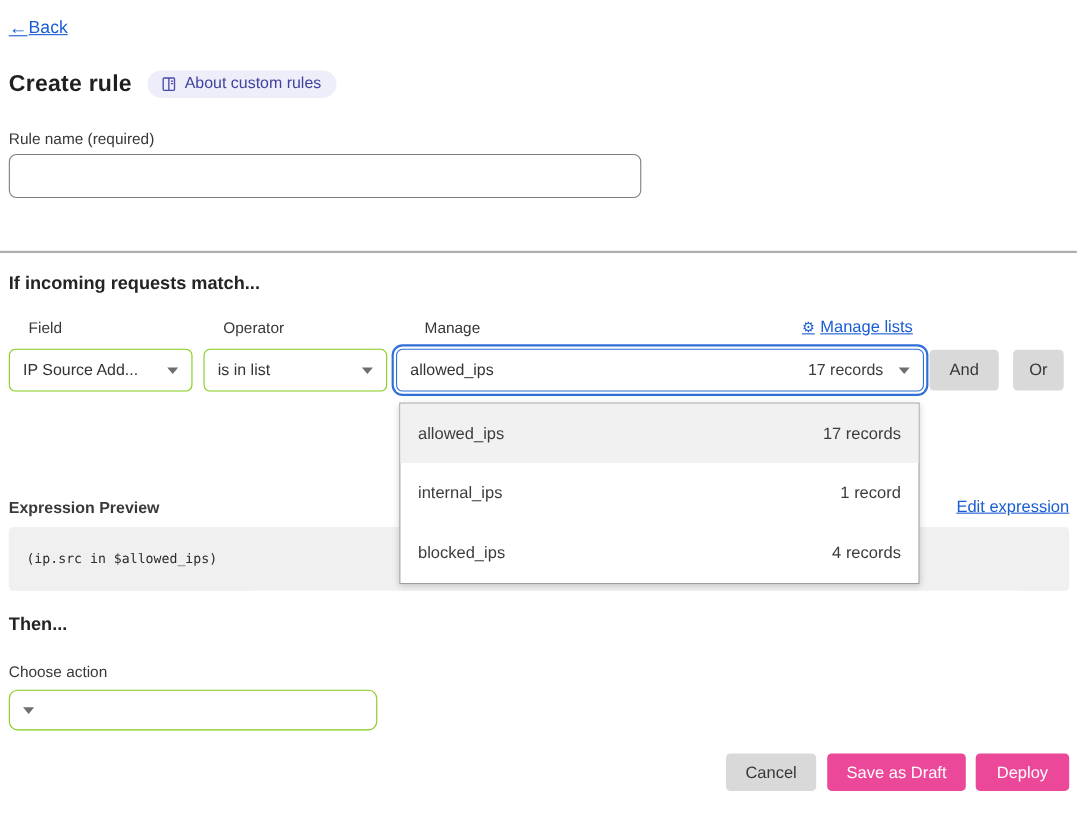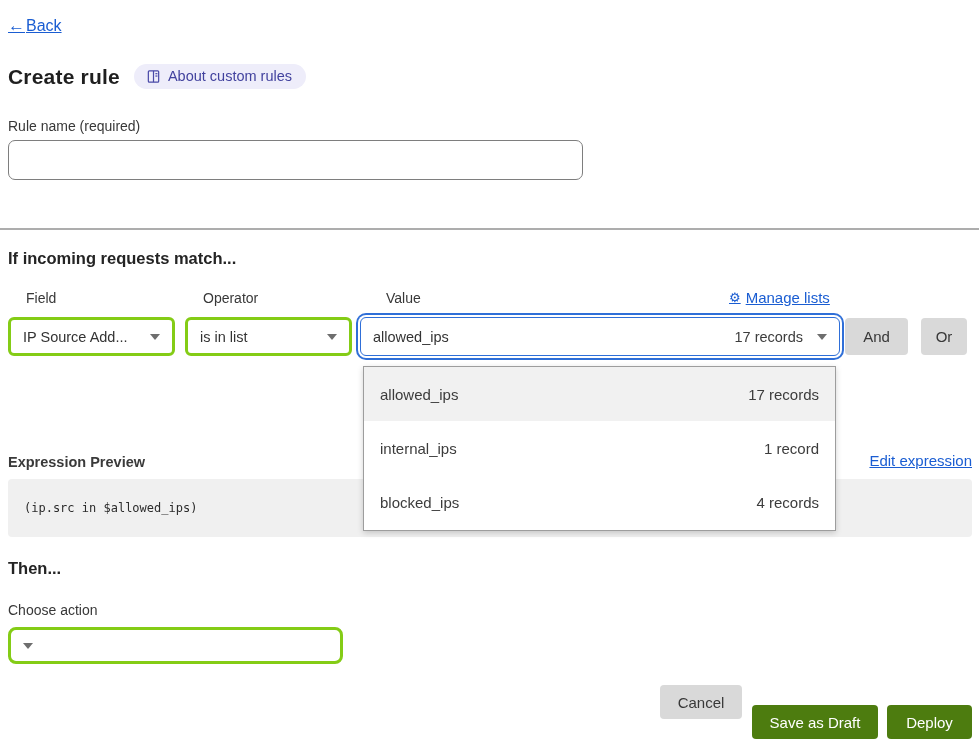--- a/index.html
+++ b/index.html
@@ -57,21 +57,21 @@
   .col-label { position: absolute; top: 290px; font-size: 14px; margin-left: 18px; }
   .field-label { left: 8px; }
   .operator-label { left: 185px; }
   .value-label { left: 368px; }
 
   .manage-lists { position: absolute; top: 289px; left: 729px; display: flex; align-items: center; gap: 5px; }
   .manage-lists .gear { color: #1a5dd2; font-size: 13px; text-decoration: none; }
 
   .select-box {
     position: absolute; top: 317px; height: 39px;
-    border: 3px solid #84cc16; border-radius: 6px;
+    border: 1px solid #84cc16; border-radius: 6px;
     background: #fff; display: flex; align-items: center;
     padding: 0 12px; font-size: 14.5px; color: #333;
     cursor: pointer;
   }
   .field-select { left: 8px; width: 167px; }
   .operator-select { left: 185px; width: 167px; }
   .value-select {
     left: 360px; width: 480px;
     border: 1px solid #2f6fd8;
     box-shadow: 0 0 0 2px #fff, 0 0 0 4px #2f6fd8;
@@ -144,21 +144,21 @@
   }
   .placeholder-text { color: #8d8d8d; }
 
   
   .footer-btn {
     position: absolute; top: 685px; height: 34px;
     border: none; border-radius: 4px; cursor: pointer;
     font-size: 15px; font-family: "Liberation Sans", sans-serif;
   }
   .cancel-btn { left: 660px; width: 82px; background: #d9d9d9; color: #383838; }
-  .primary-btn { background: #4d7c0f; color: #fff; margin-top: 20px; }
+  .primary-btn { background: #ec4899; color: #fff; }
   .save-draft-btn { left: 752px; width: 126px; }
   .deploy-btn { left: 887px; width: 85px; }
 </style>
 </head>
 <body>
 
 <div id="app">
 
   <a class="back">
     <span class="arrow">←</span>
@@ -182,21 +182,21 @@
 
   <label class="form-label rule-name-label">Rule name (required)</label>
   <input class="rule-name-input" type="text" value="" style="">
 
   <div class="divider"></div>
 
   <h2 class="section-heading match-heading">If incoming requests match...</h2>
 
   <span class="col-label field-label">Field</span>
   <span class="col-label operator-label">Operator</span>
-  <span class="col-label value-label">Value</span>
+  <span class="col-label value-label">Manage</span>
 
   <a class="manage-lists">
     <span class="gear">⚙</span>
     <span>Manage lists</span>
   </a>
 
   <div class="select-box field-select">
     <span class="grow">IP Source Add...</span>
     <span class="caret"></span>
   </div>

